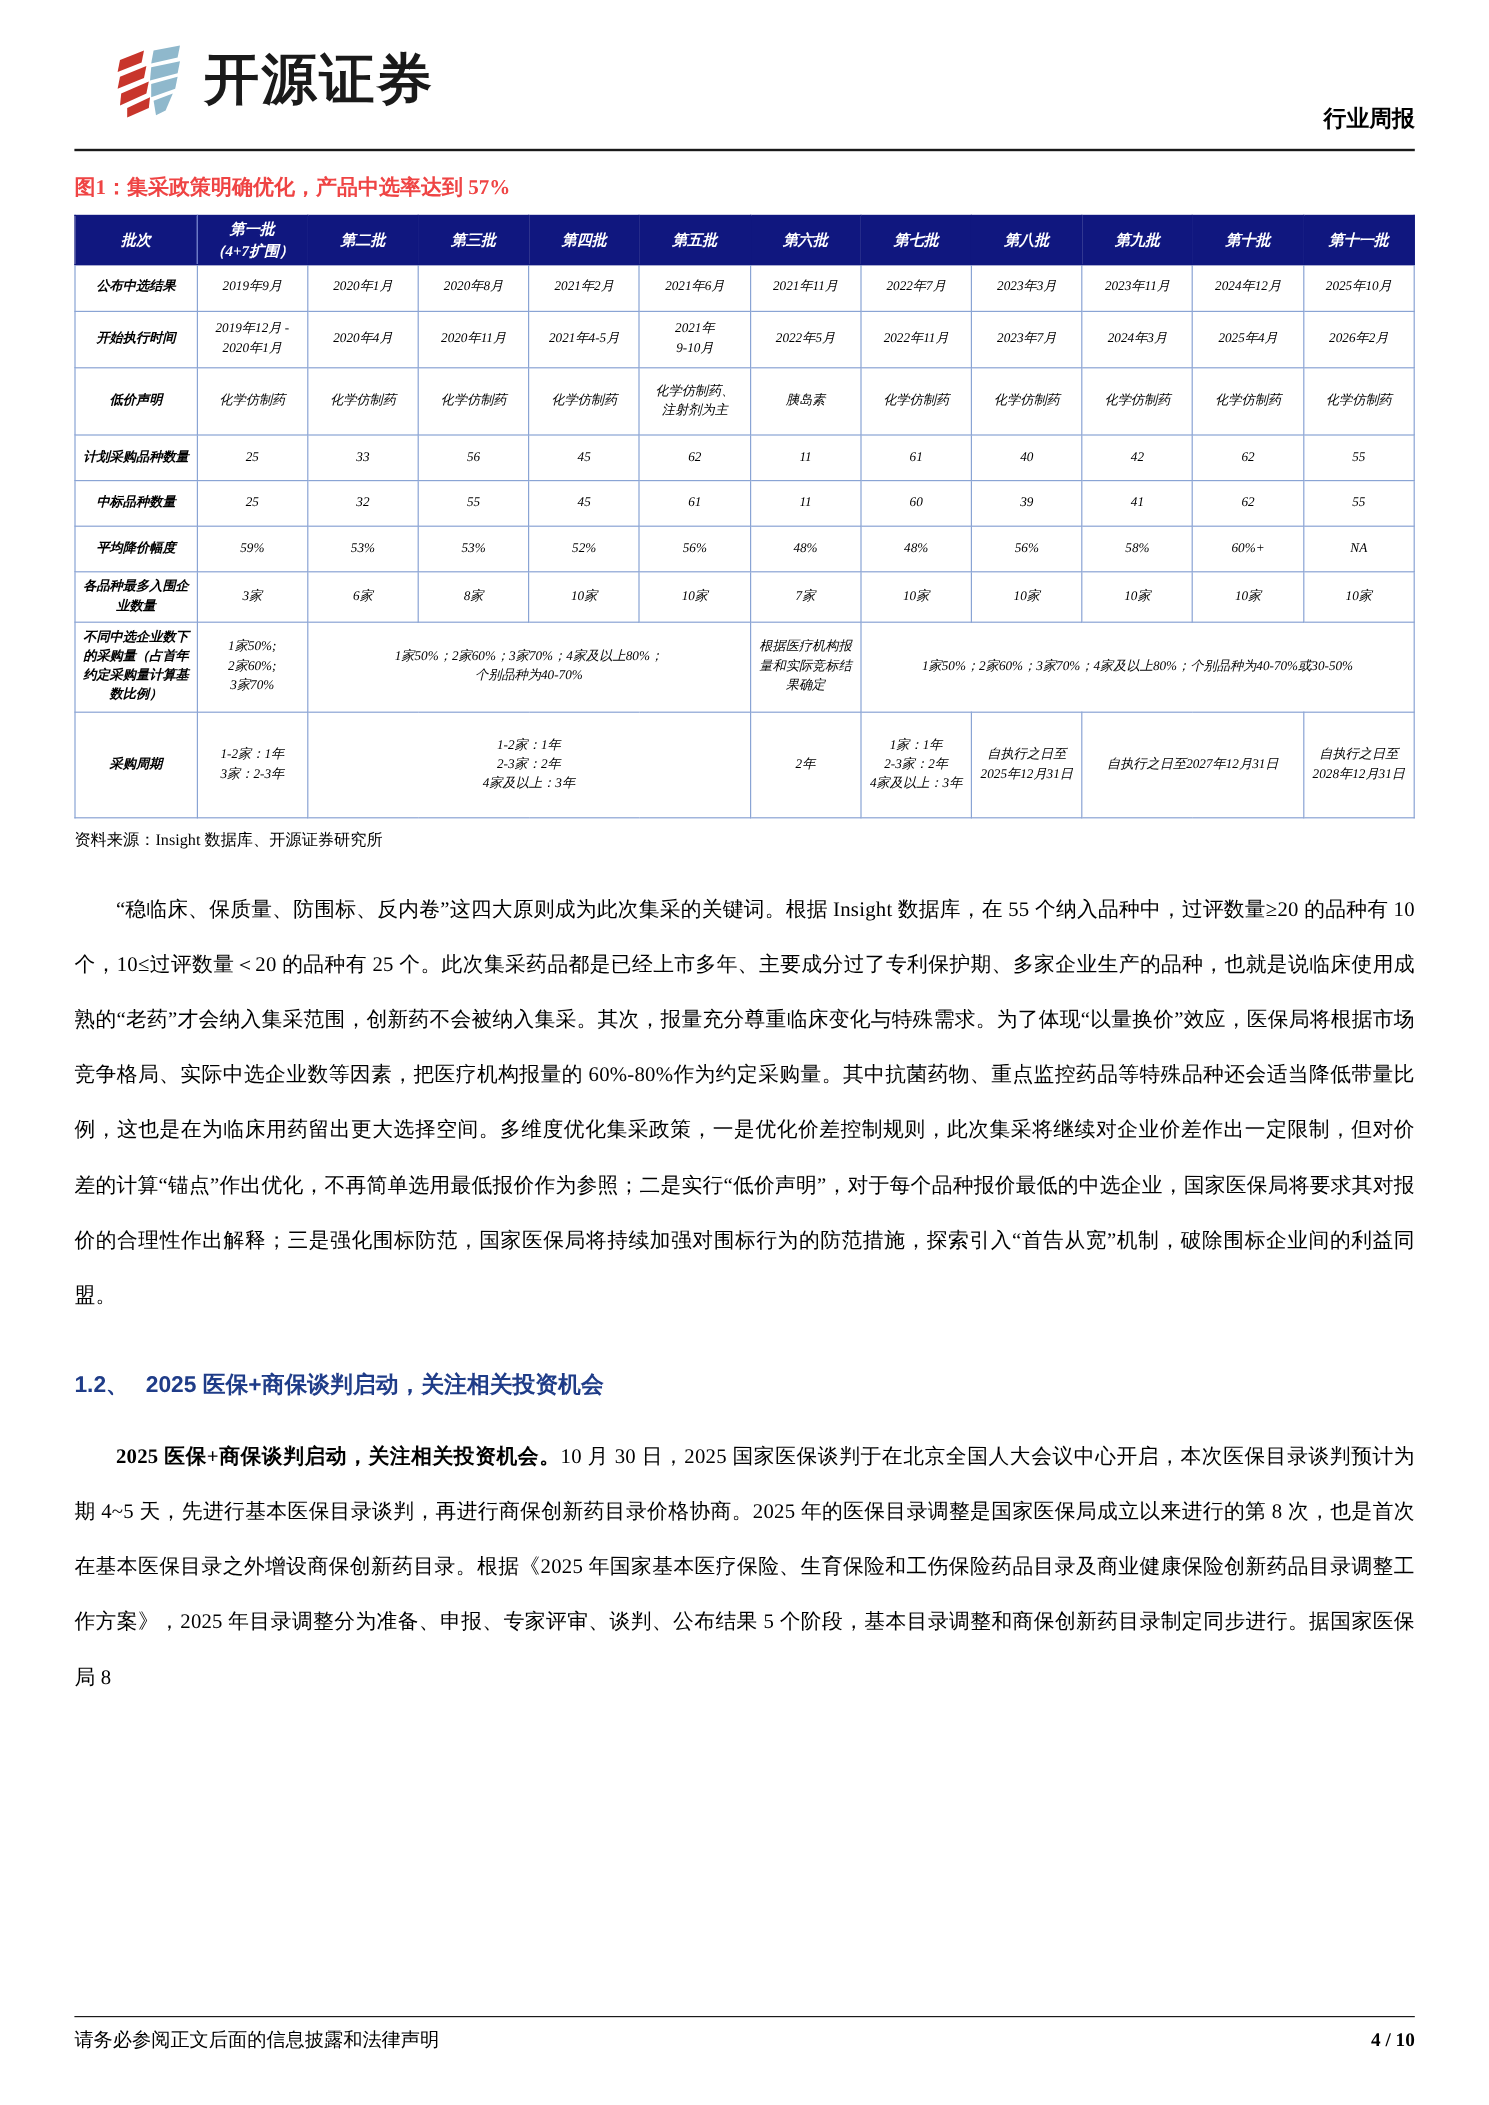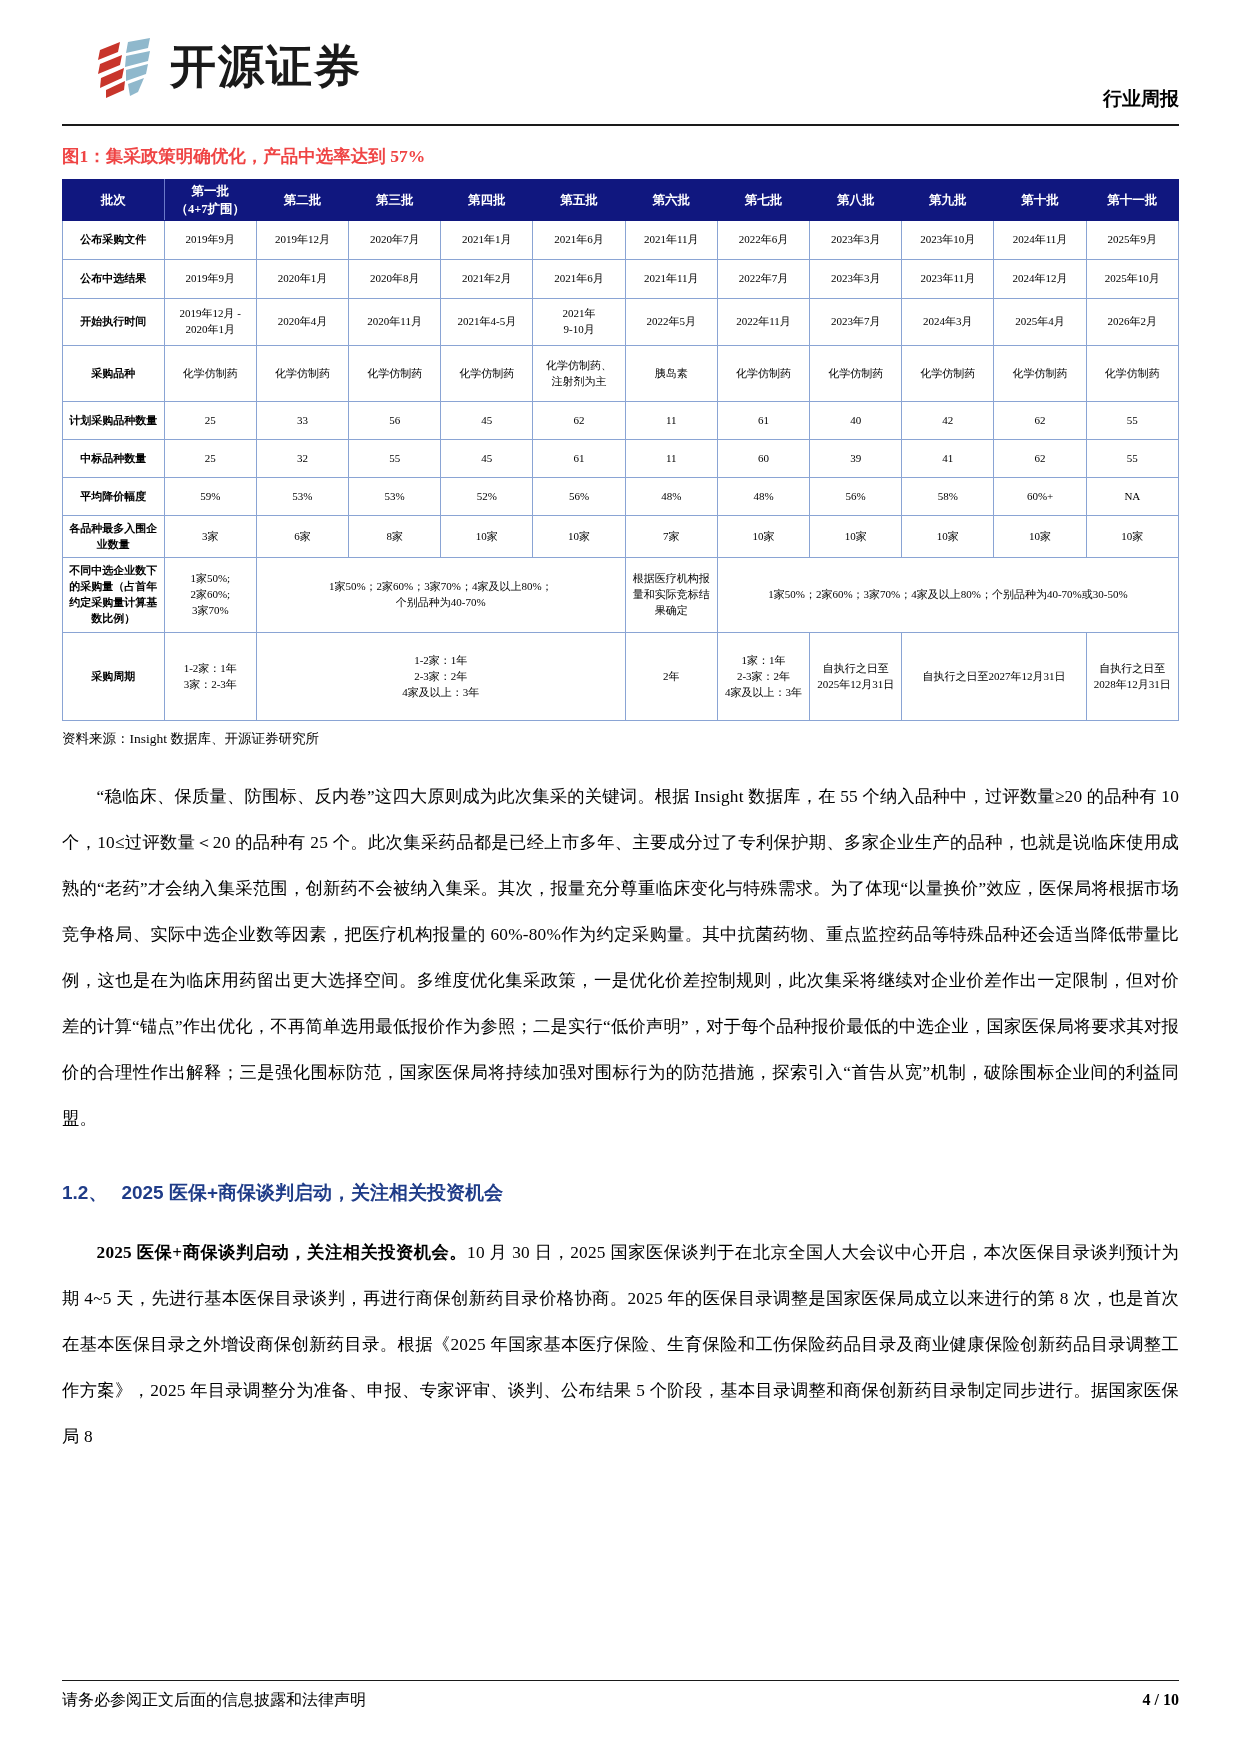--- a/index.html
+++ b/index.html
@@ -22,21 +22,21 @@
   .doc-type { position:absolute; right:0; bottom:12px;
               font-family:"Liberation Serif",serif; font-size:19px; font-weight:bold; color:#000; }
   .rule-top { border-bottom:2.2px solid #1a1a1a; margin:0 0 0 0; }
 
   
   .fig-title { color:#ef4444; font-weight:bold; font-size:17.5px; margin:18px 0 11px 0;
                font-family:"Liberation Serif",serif; }
 
   
   table.ds { border-collapse:collapse; width:1117px; table-layout:fixed;
-             font-family:"Liberation Serif","DejaVu Serif",serif; }
+             font-family:"Liberation Serif","DejaVu Serif",serif;font-style:italic; }
   table.ds th, table.ds td {
     border:1px solid #8aa4d4;
     text-align:center; vertical-align:middle;
     padding:4px 2px;
     font-size:11px;
     line-height:1.45;
     color:#000;
   }
   table.ds thead th {
     background:#10177F;
@@ -136,34 +136,20 @@
         <th>第五批</th>
         <th>第六批</th>
         <th>第七批</th>
         <th>第八批</th>
         <th>第九批</th>
         <th>第十批</th>
         <th>第十一批</th>
       </tr>
     </thead>
     <tbody id="tbody-main">
-        <tr class="r-file">
-          <td class="rowhead">公布采购文件</td>
-          <td>2019年9月</td>
-          <td>2019年12月</td>
-          <td>2020年7月</td>
-          <td>2021年1月</td>
-          <td>2021年6月</td>
-          <td>2021年11月</td>
-          <td>2022年6月</td>
-          <td>2023年3月</td>
-          <td>2023年10月</td>
-          <td>2024年11月</td>
-          <td>2025年9月</td>
-        </tr>
         <tr class="r-result">
           <td class="rowhead">公布中选结果</td>
           <td>2019年9月</td>
           <td>2020年1月</td>
           <td>2020年8月</td>
           <td>2021年2月</td>
           <td>2021年6月</td>
           <td>2021年11月</td>
           <td>2022年7月</td>
           <td>2023年3月</td>
@@ -179,21 +165,21 @@
           <td>2021年4-5月</td>
           <td class="small">2021年<br>9-10月</td>
           <td>2022年5月</td>
           <td>2022年11月</td>
           <td>2023年7月</td>
           <td>2024年3月</td>
           <td>2025年4月</td>
           <td>2026年2月</td>
         </tr>
         <tr class="r-kind">
-          <td class="rowhead">采购品种</td>
+          <td class="rowhead">低价声明</td>
           <td>化学仿制药</td>
           <td>化学仿制药</td>
           <td>化学仿制药</td>
           <td>化学仿制药</td>
           <td class="small">化学仿制药、<br>注射剂为主</td>
           <td>胰岛素</td>
           <td>化学仿制药</td>
           <td>化学仿制药</td>
           <td>化学仿制药</td>
           <td>化学仿制药</td>

